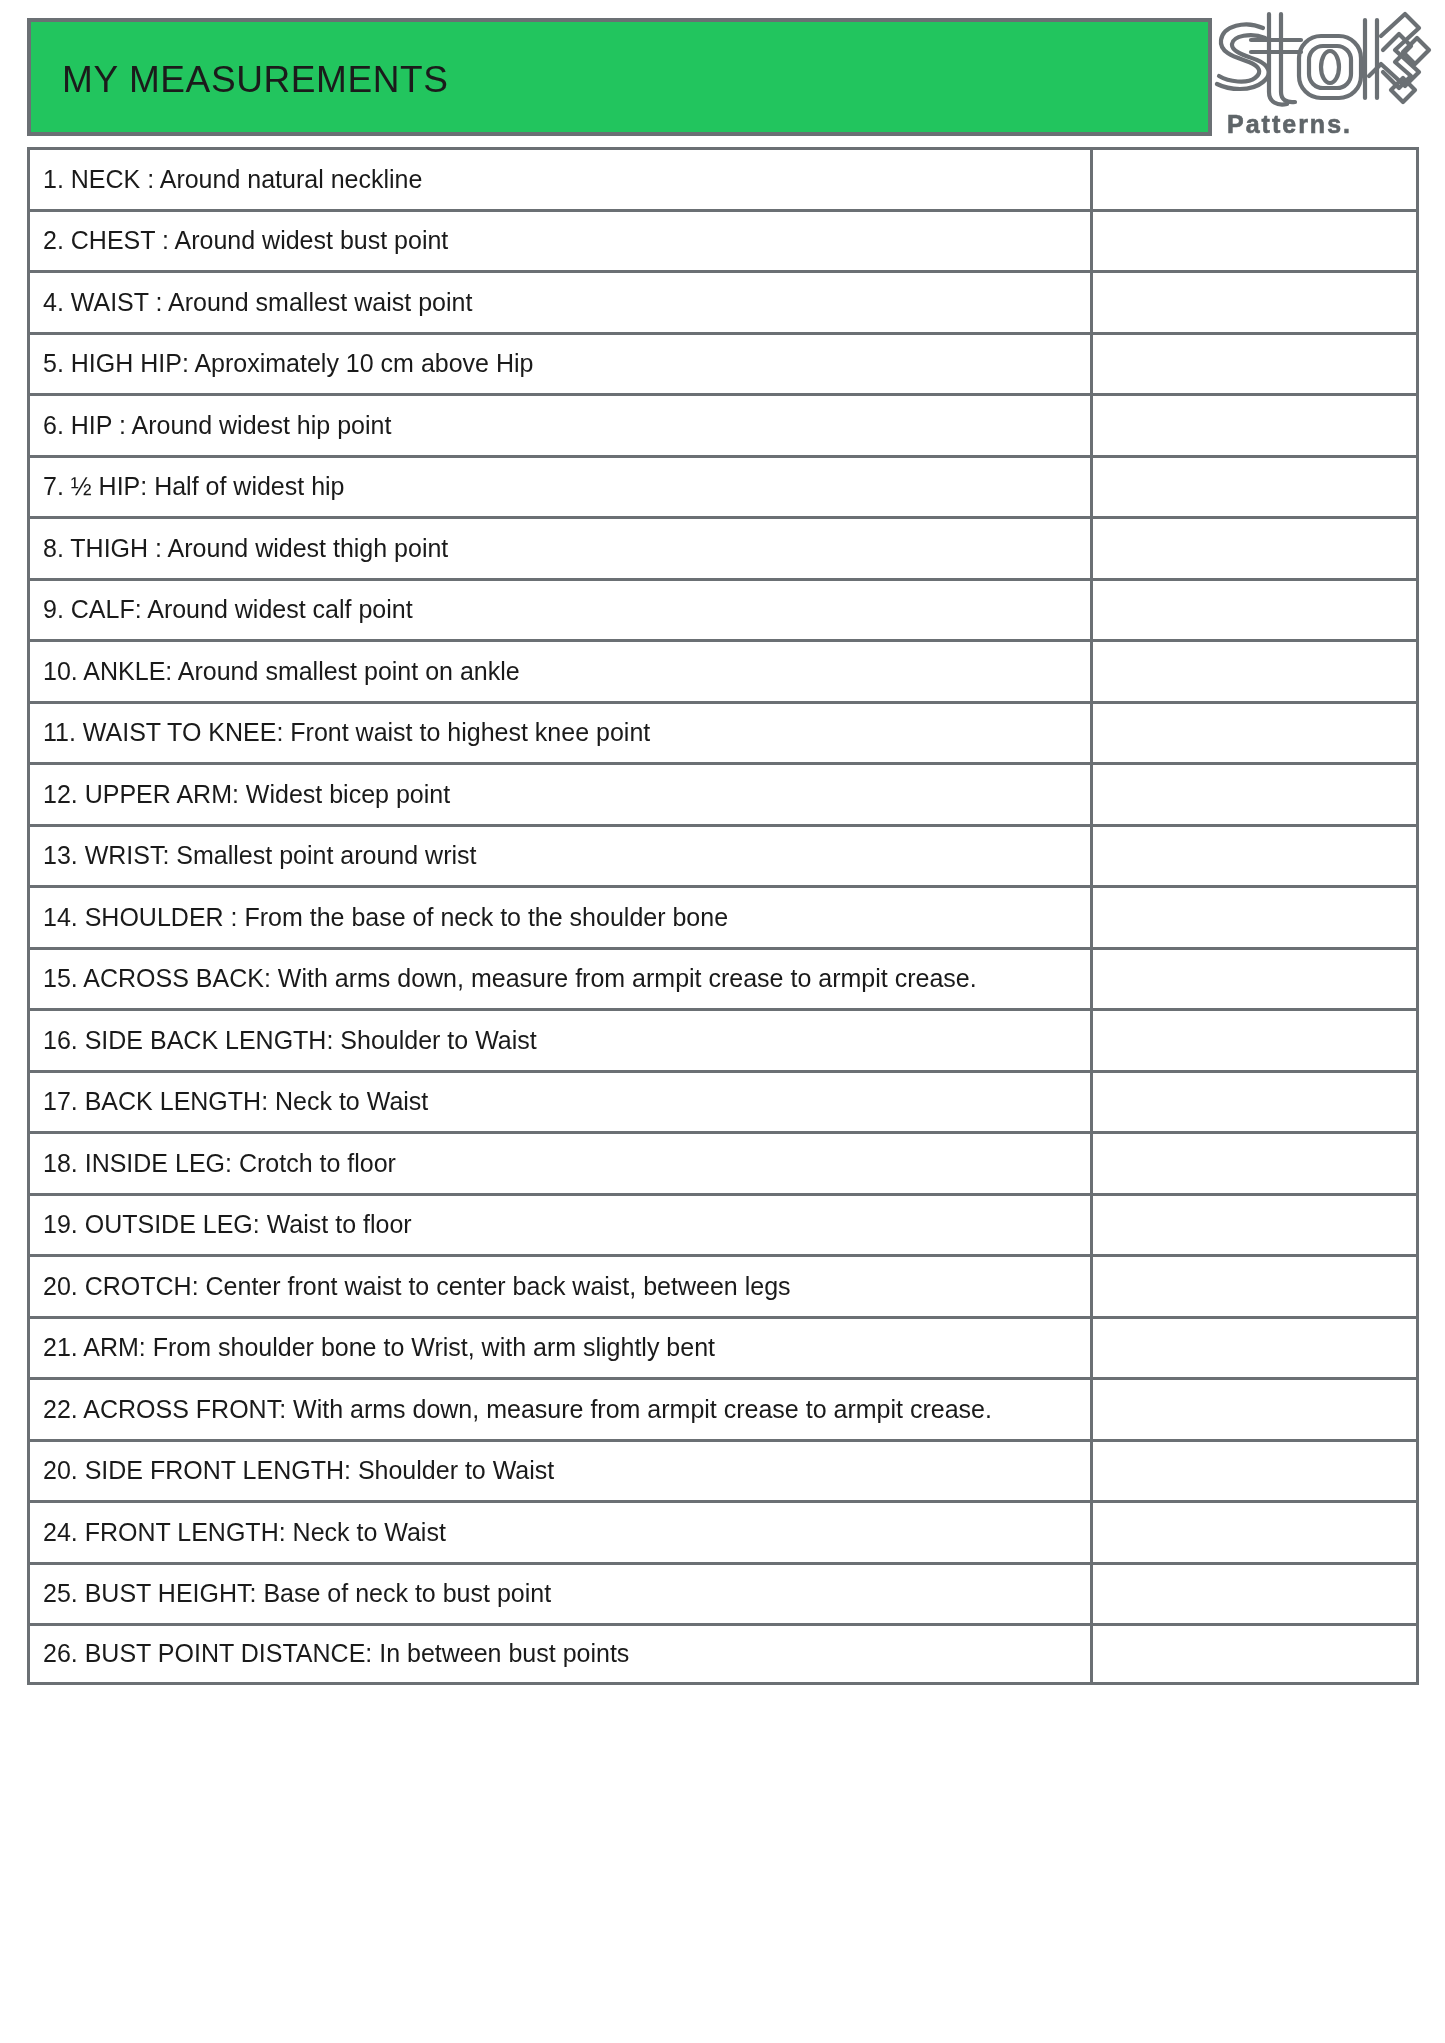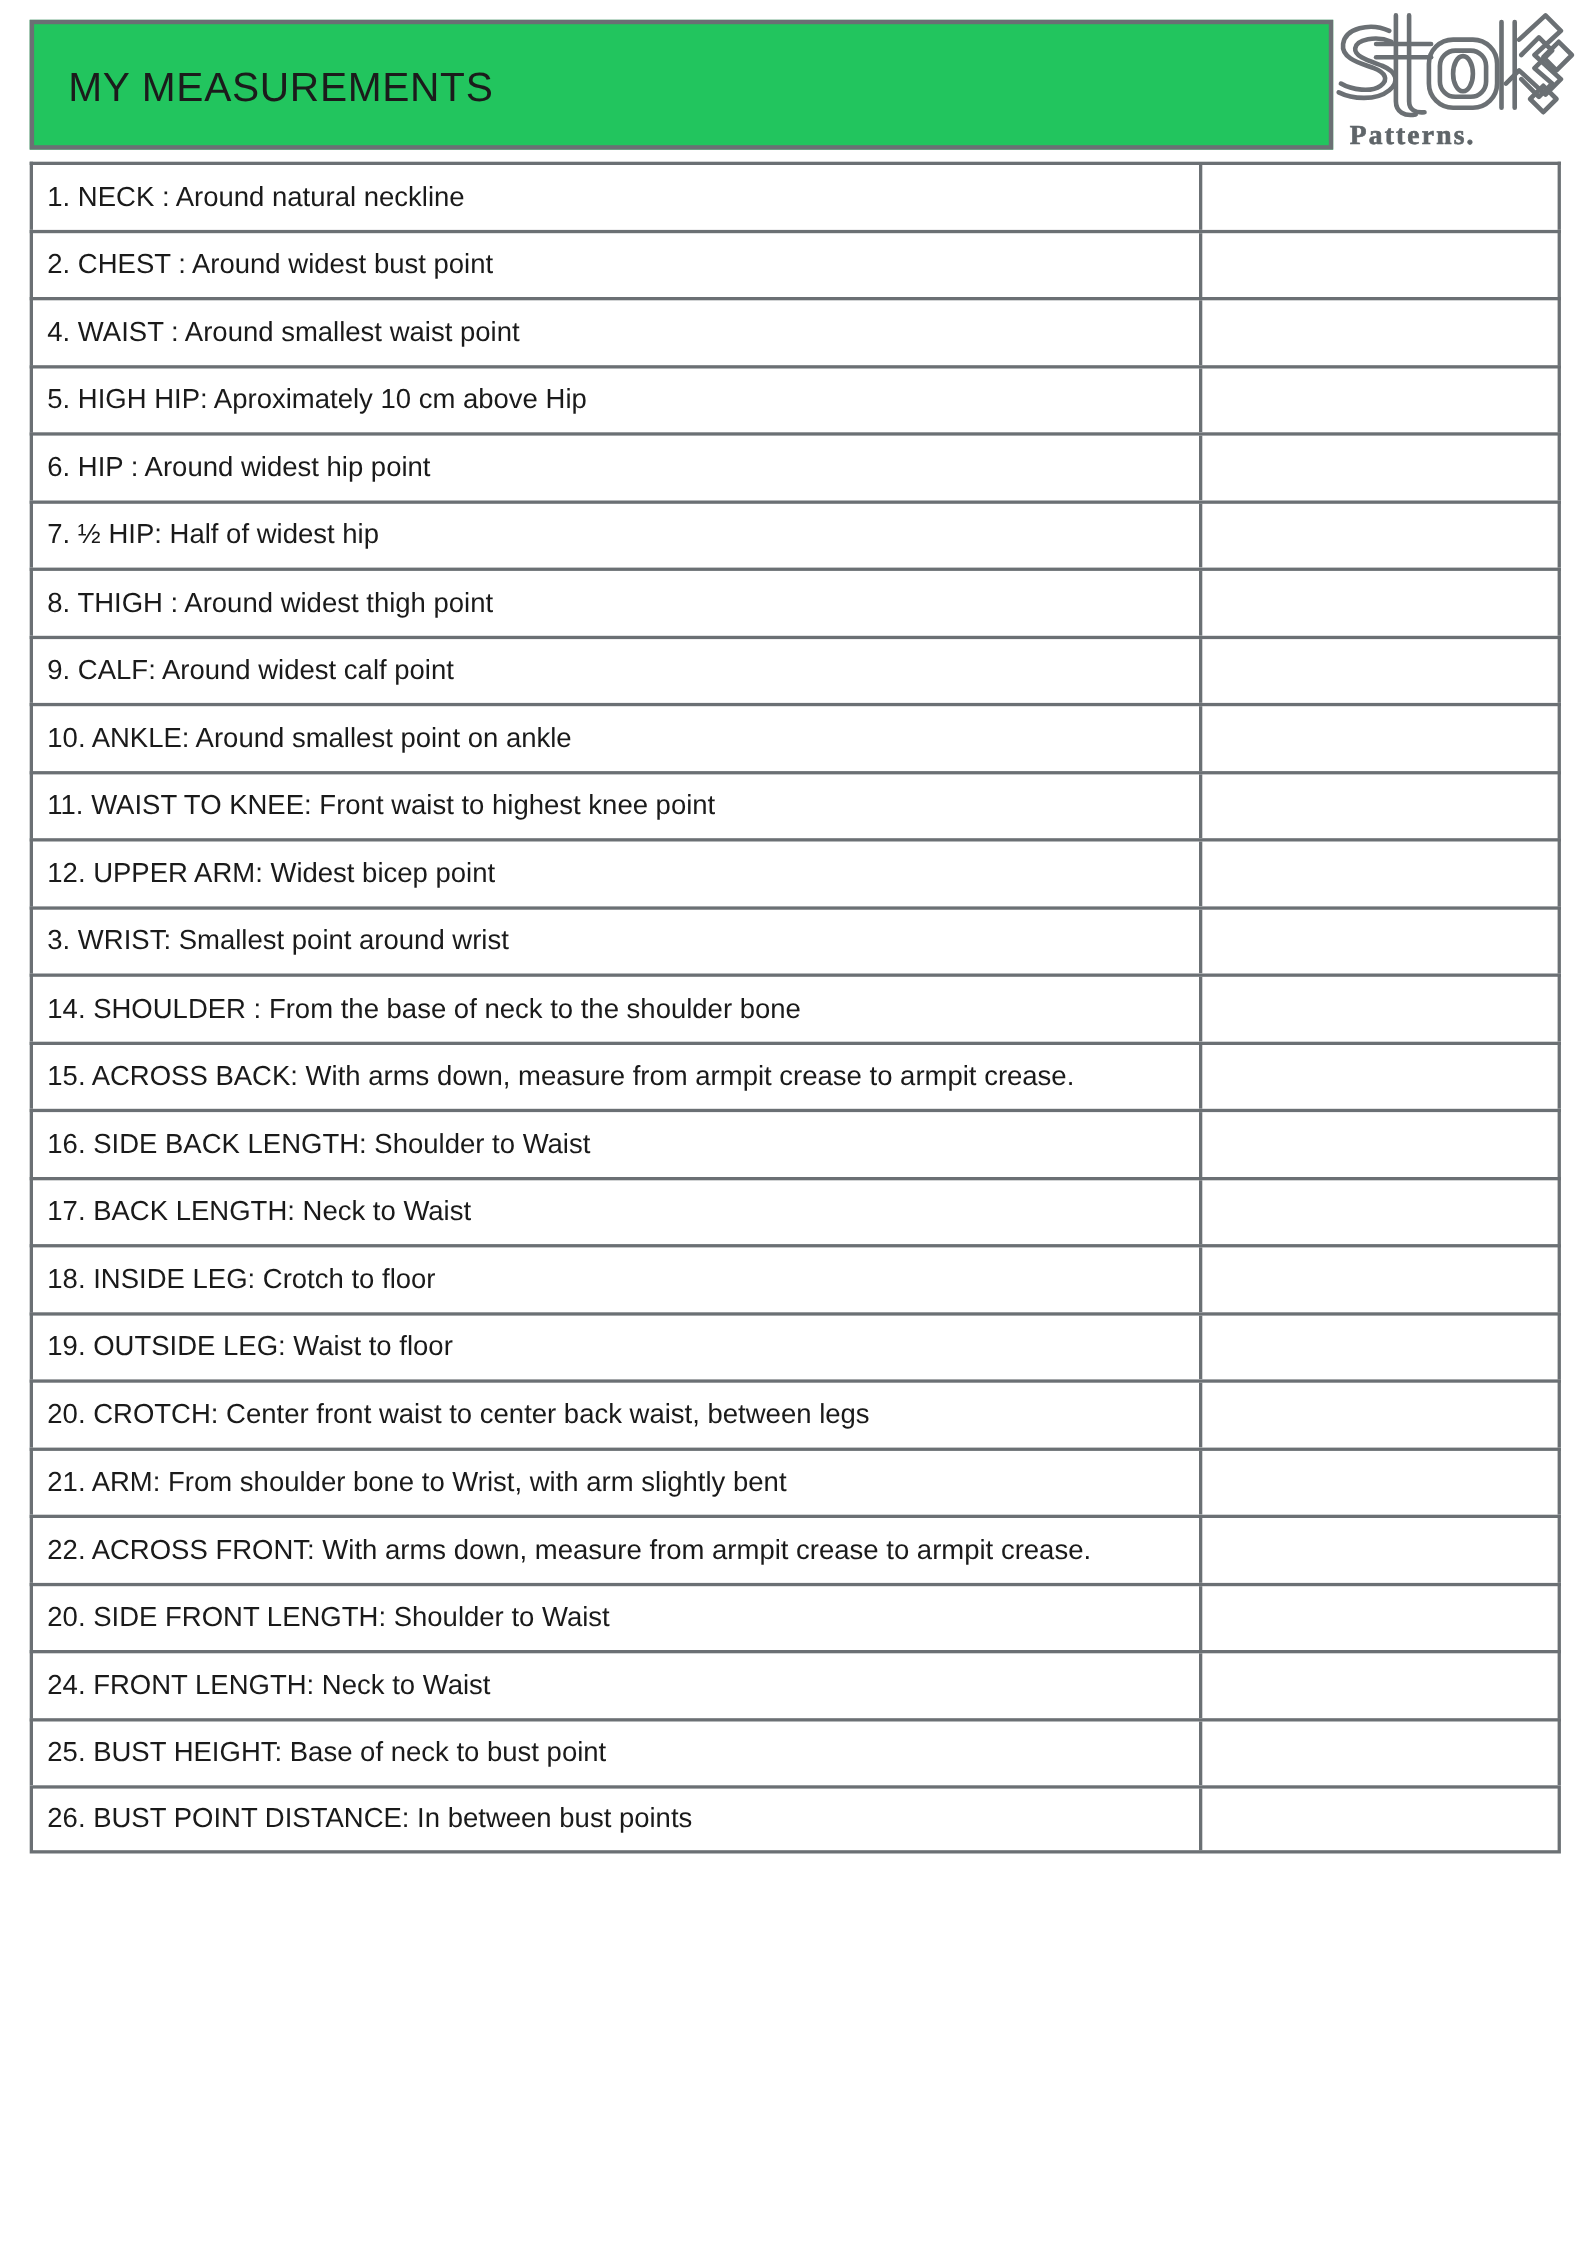--- a/index.html
+++ b/index.html
@@ -51,21 +51,21 @@
     right: 12px;
     top: 6px;
     width: 228px;
     height: 140px;
   }
   .logo svg { display: block; }
   .logo-word {
     position: absolute;
     left: 22px;
     top: 104px;
-    font-family: Liberation Serif, serif;
+    font-family: Liberation Sans, sans-serif;
     font-size: 25px;
     font-weight: 700;
     letter-spacing: 2.0px;
     color: #5f6569;
     -webkit-text-stroke: 0.6px #5f6569;
   }
 
   
   .table {
     position: absolute;
@@ -186,21 +186,21 @@
       </div>
       <div class="row">
         <div class="cell-desc">11. WAIST TO KNEE: Front waist to highest knee point</div>
         <div class="cell-value"></div>
       </div>
       <div class="row">
         <div class="cell-desc">12. UPPER ARM: Widest bicep point</div>
         <div class="cell-value"></div>
       </div>
       <div class="row">
-        <div class="cell-desc">3. WRIST: Smallest point around wrist</div>
+        <div class="cell-desc">13. WRIST: Smallest point around wrist</div>
         <div class="cell-value"></div>
       </div>
       <div class="row">
         <div class="cell-desc">14. SHOULDER : From the base of neck to the shoulder bone</div>
         <div class="cell-value"></div>
       </div>
       <div class="row">
         <div class="cell-desc">15. ACROSS BACK:  With arms down, measure from armpit crease to armpit crease.</div>
         <div class="cell-value"></div>
       </div>

